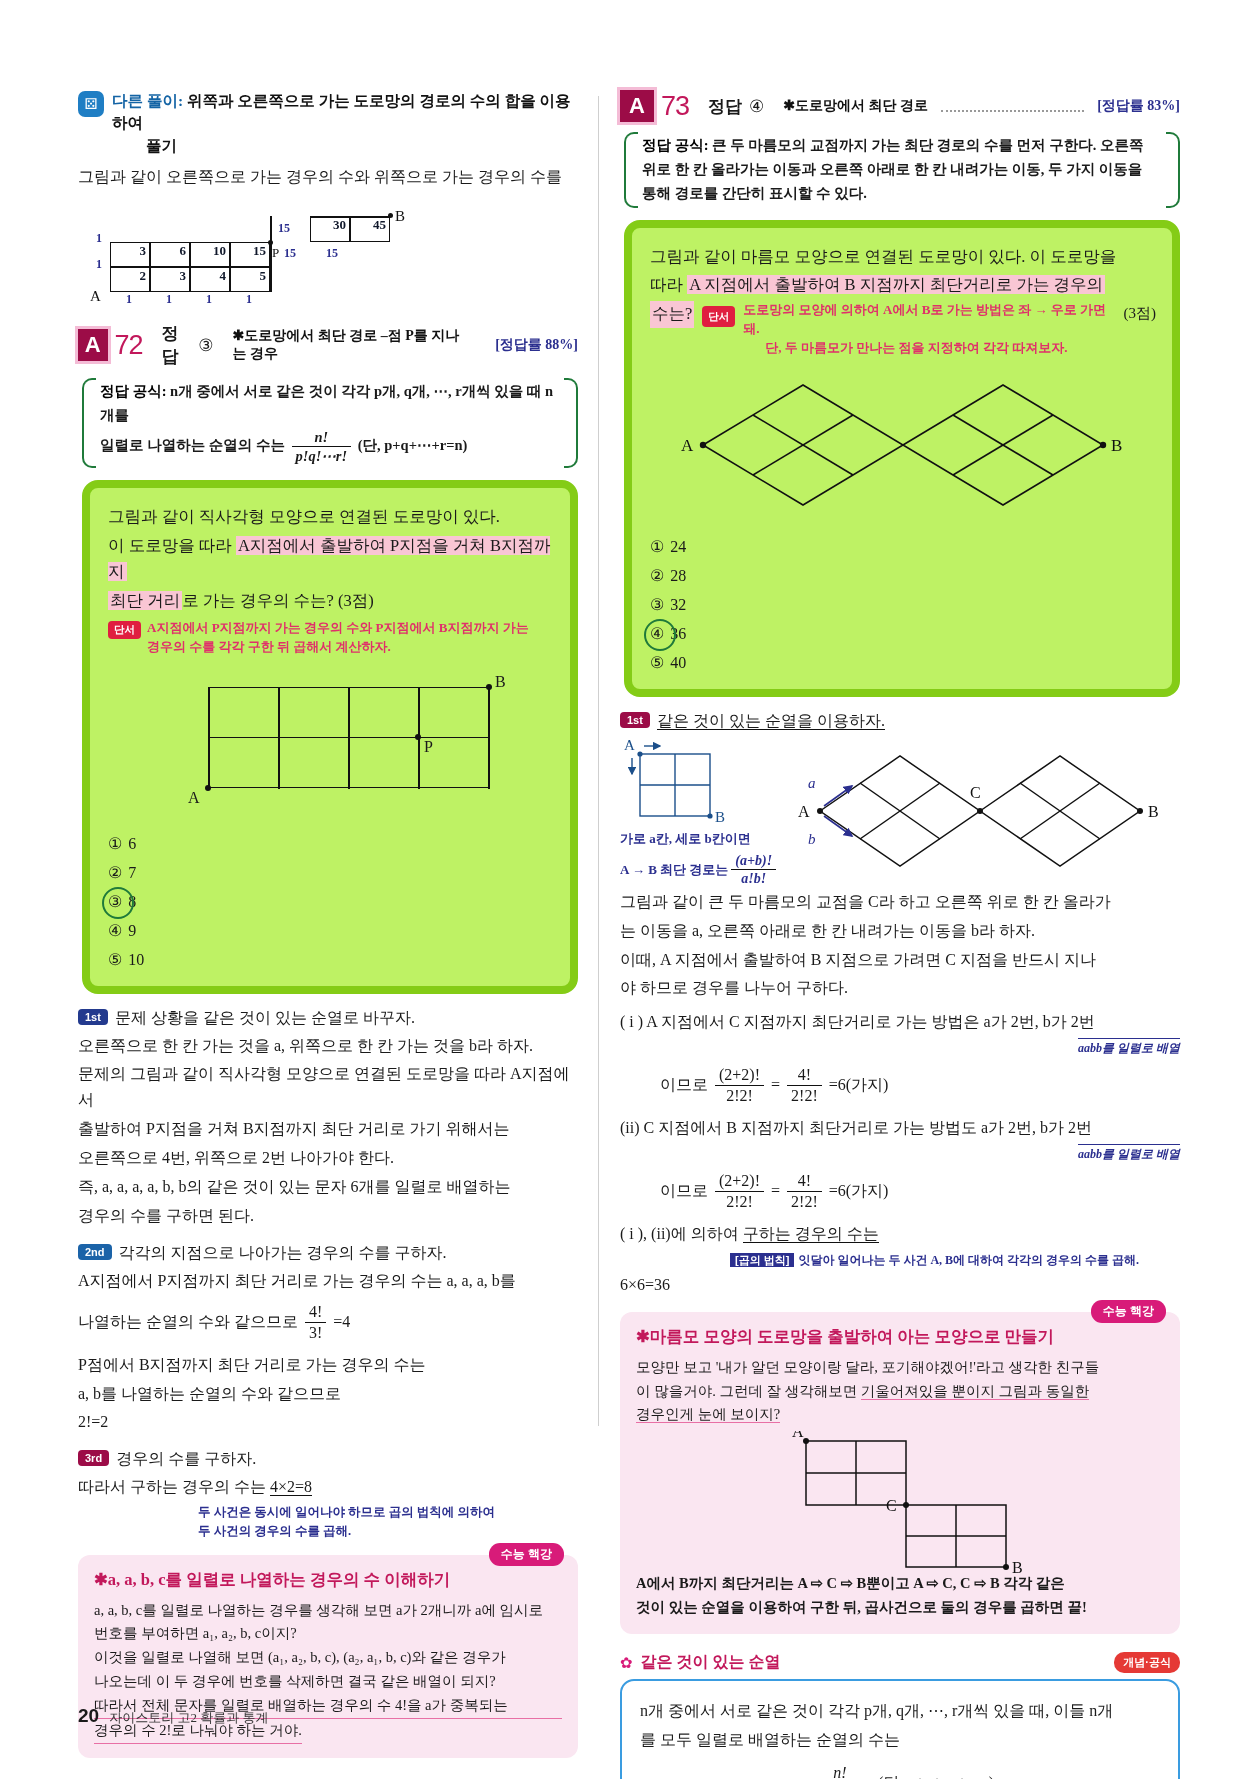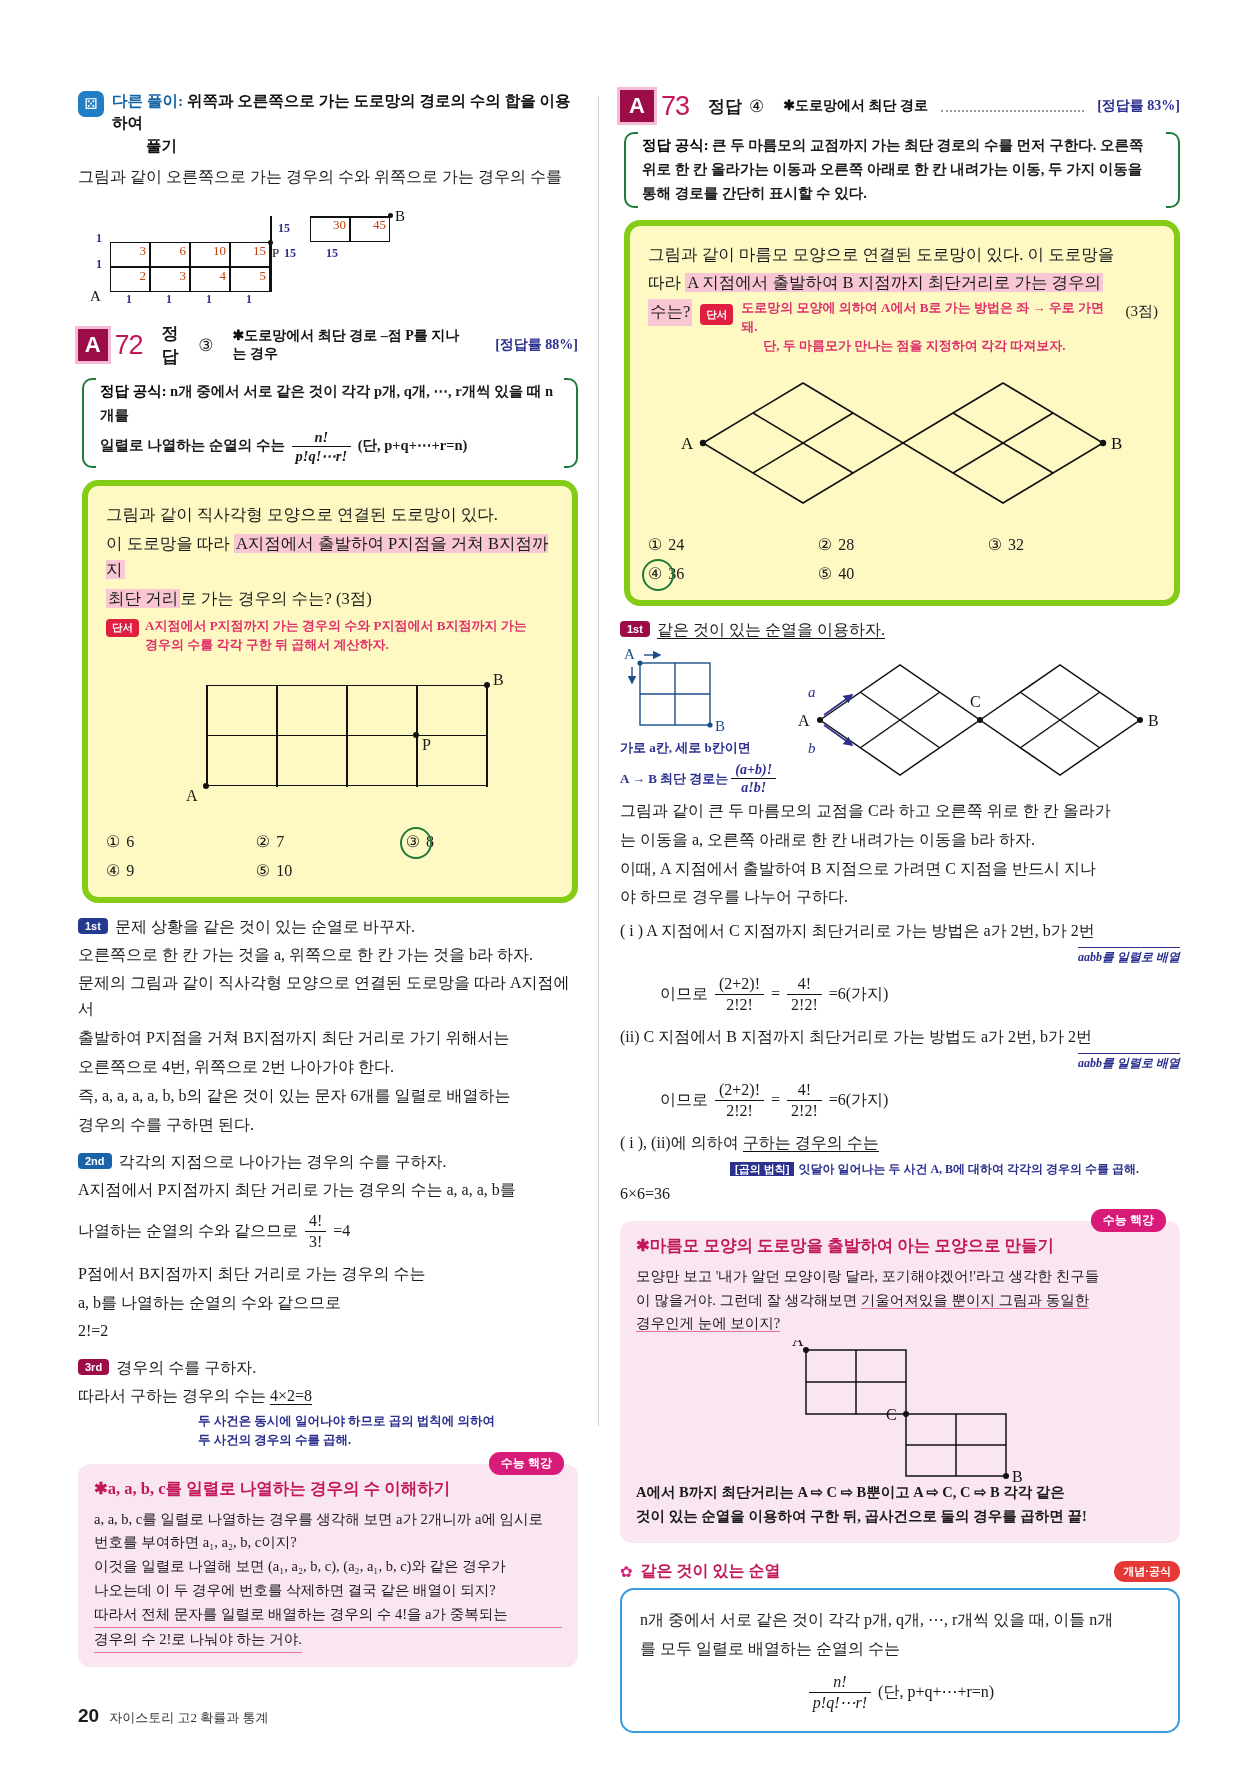--- a/index.html
+++ b/index.html
@@ -32,22 +32,22 @@
   .altsol-txt { font-size:15.5px; font-weight:bold; color:#111; line-height:1.45; }
   .altsol-lead { color:#1464a5; }
   .altsol-ind { margin-left:34px; }
 
   .para { font-size:16px; line-height:1.55; margin:8px 0; }
 
   
   .grid-fig { position:relative; height:96px; margin:10px 0 6px 0; }
   .gcell {
     position:absolute; border:1.6px solid #111;
-    font-family:"Liberation Serif", serif; font-size:13px; color:#c2410c;
-    text-align:right; padding-right:3px; font-weight:normal;
+    font-family:"Liberation Serif", serif; font-size:13px; color:#0f172a;
+    text-align:right; padding-right:3px; font-weight:bold;
   }
   .glabel { position:absolute; font-size:12px; color:#2b2f8f; font-weight:bold; }
   .gblack { position:absolute; font-size:13px; color:#111; font-family:"Liberation Serif",serif; }
   .gdot { position:absolute; width:5px;height:5px;border-radius:50%;background:#111; }
 
   
   .ahead { display:flex; align-items:center; gap:7px; margin:26px 0 8px 0; }
   .abadge {
     width:34px;height:32px;background:#9c0c47;color:#fff;
     font-family:"Liberation Sans", sans-serif; font-weight:bold; font-size:22px;
@@ -72,34 +72,34 @@
   .fb-title { color:#000000; font-weight:bold; font-size:14.5px; }
   .fb-text { font-size:14.5px; line-height:1.65; font-weight:bold; }
 
   
   .frac { display:inline-block; vertical-align:middle; text-align:center; margin:0 3px; }
   .frac .num { display:block; border-bottom:1.4px solid #111; padding:0 4px; line-height:1.25; }
   .frac .den { display:block; padding:0 4px; line-height:1.3; }
 
   
   .qbox {
-    border:6px solid #84cc16; border-radius:16px;
-    padding:14px 16px 12px 18px; margin:6px 0 14px 4px; background:#fef9c3;
+    border:8px solid #84cc16; border-radius:16px;
+    padding:14px 16px 12px 18px; margin:6px 0 14px 4px; background:#bef264;
   }
   .qline { font-size:16.5px; line-height:1.62; margin:2px 0; }
   .hl-pink { background:#f9c6d4; padding:0 2px; }
   .clue-row { margin:4px 0 2px 0; display:flex; align-items:flex-start; gap:6px; }
   .clue-badge {
     background:#e01e40;color:#fff;font-size:10.5px;font-weight:bold;
     padding:2px 6px;border-radius:4px;flex:none;margin-top:2px;
     font-family:"Liberation Sans",sans-serif;
   }
   .clue-text { color:#e0306a; font-size:13px; font-weight:bold; line-height:1.45; }
 
-  .choices { display:flex; flex-wrap:wrap; margin-top:12px; }
+  .choices { display:flex; flex-wrap:wrap; margin-top:12px;flex-direction:column; }
   .choice { width:33.3%; font-size:16px; margin:5px 0; position:relative; }
   .choice .mk { margin-right:6px; }
   .circled-pick { position:relative; }
   .circled-pick:before {
     content:""; position:absolute; left:-6px; top:-5px; width:28px;height:28px;
     border:2.4px solid #1f7a3a; border-radius:50%;
   }
 
   
   .roadfig { position:relative; height:150px; margin:10px 0 2px 0; }

